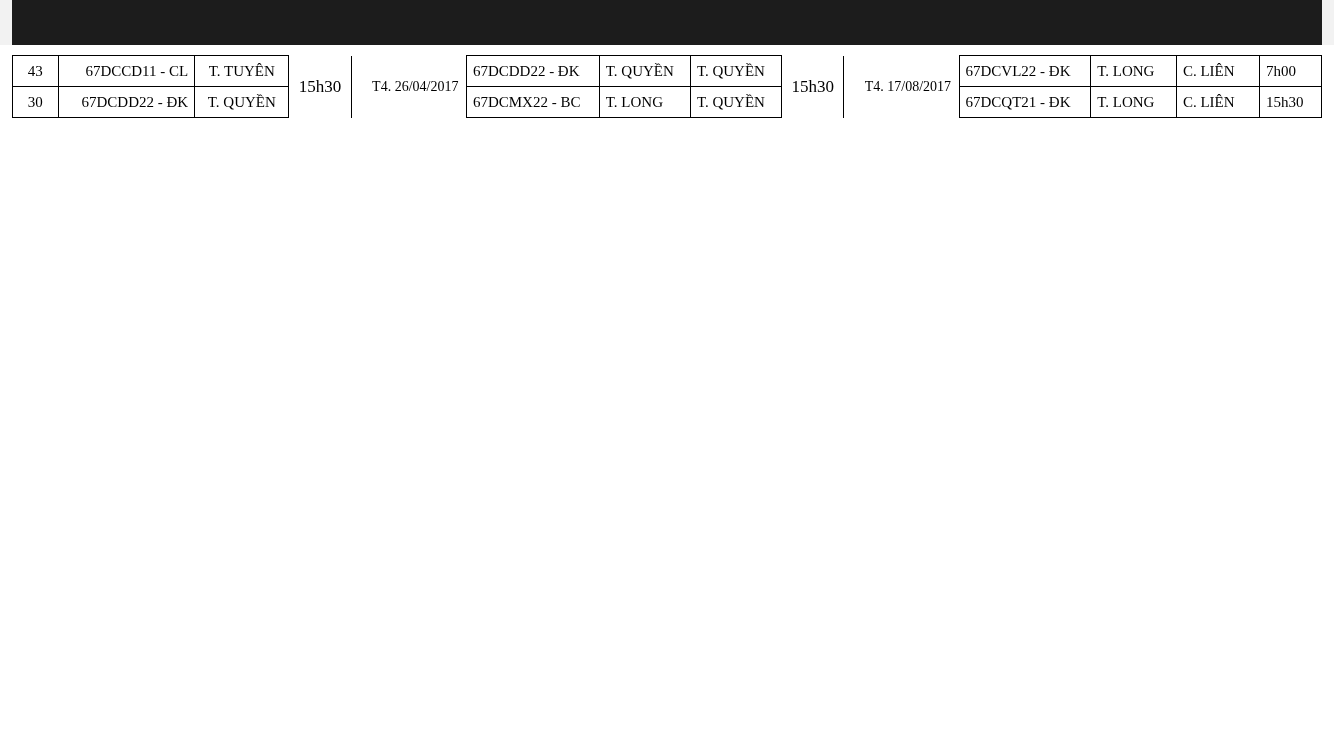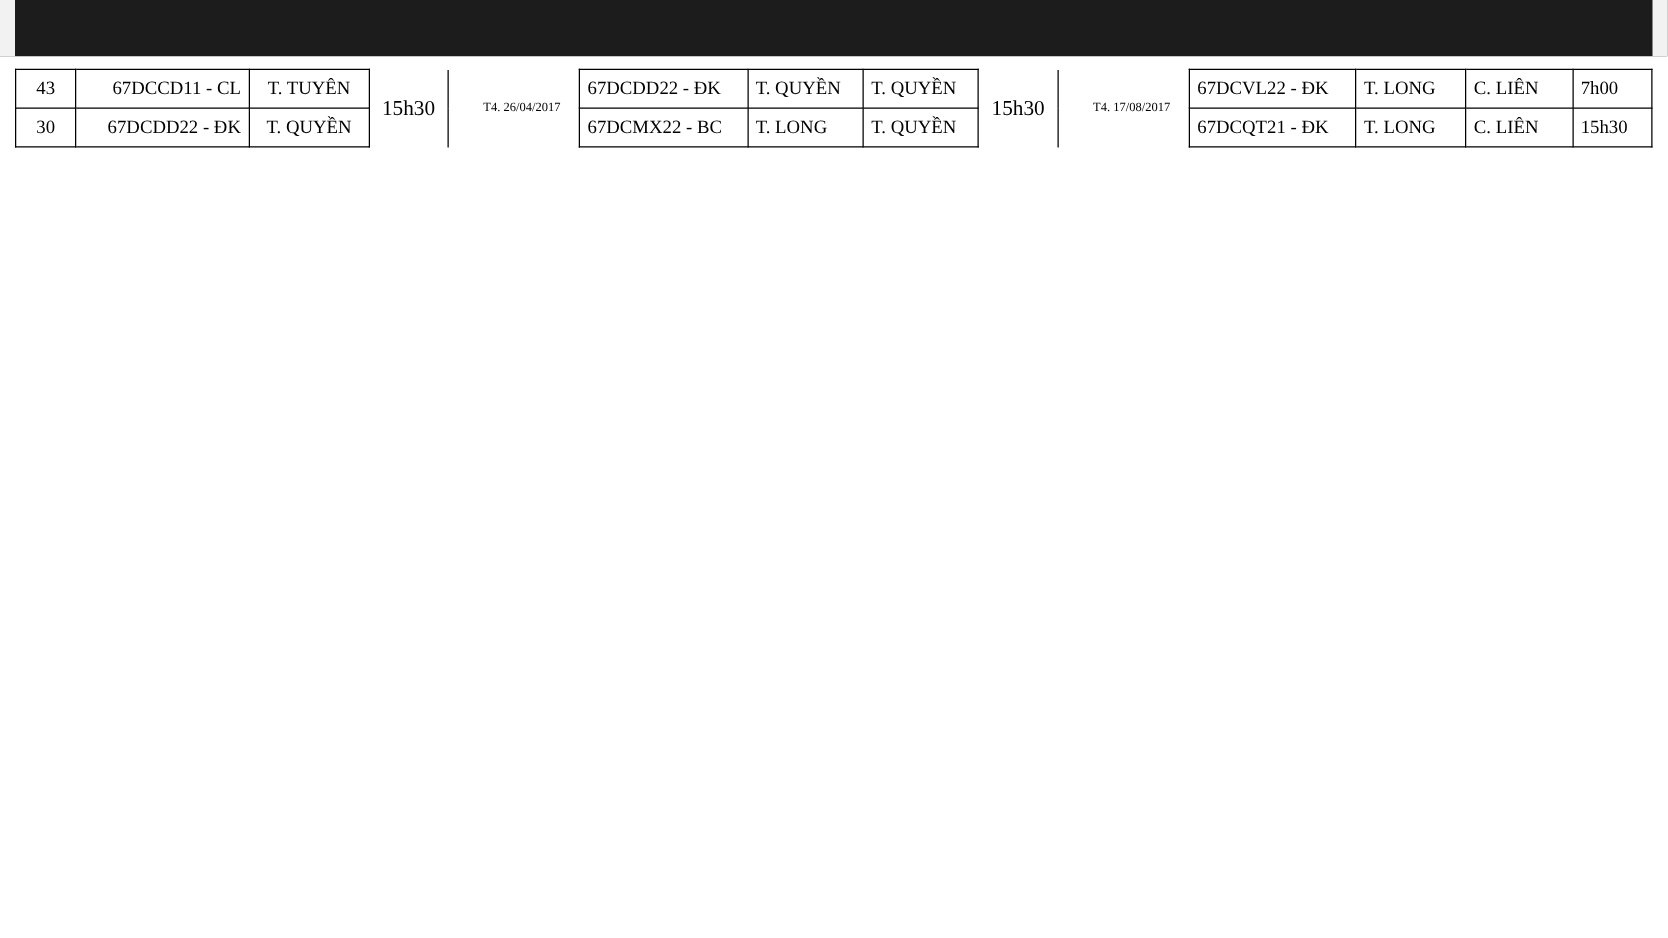--- a/index.html
+++ b/index.html
@@ -94,21 +94,21 @@
 
   td.time-big {
     text-align: center;
     font-size: 17px;
     width: 56px;
     padding: 0 4px;
   }
 
   td.date-small {
     text-align: center;
-    font-size: 10px;
+    font-size: 14px;
     width: 92px;
     padding: 0 3px;
   }
 </style>
 </head>
 <body>
 
 <div id="page">
 
   <div class="topbar">

